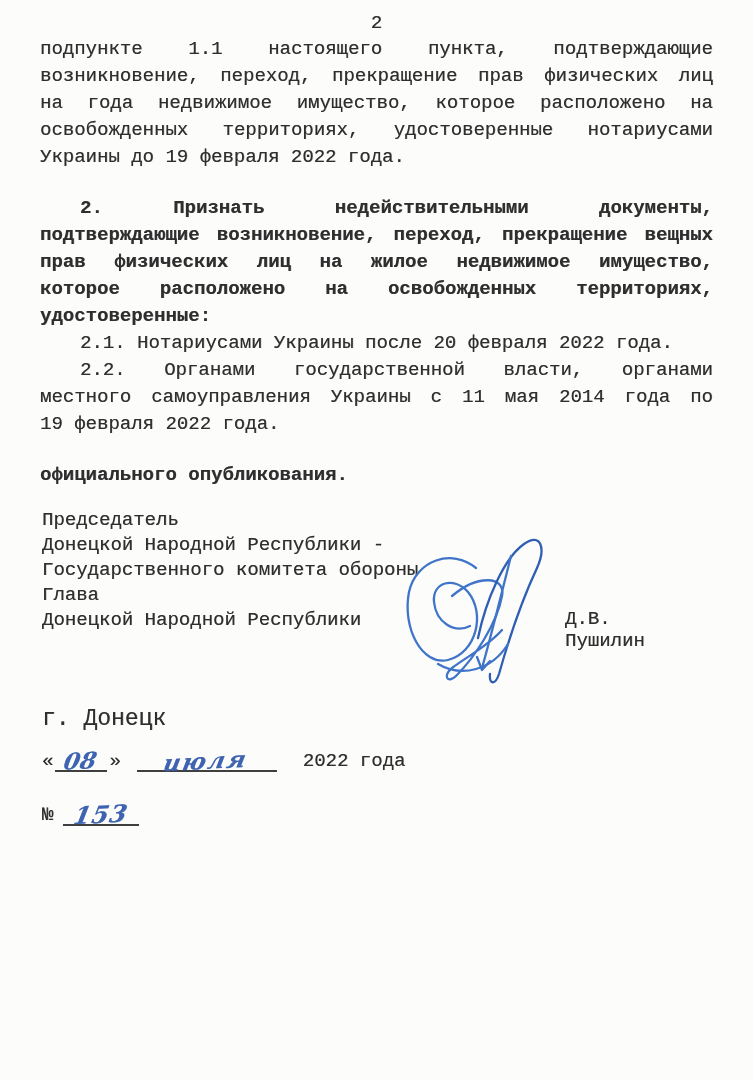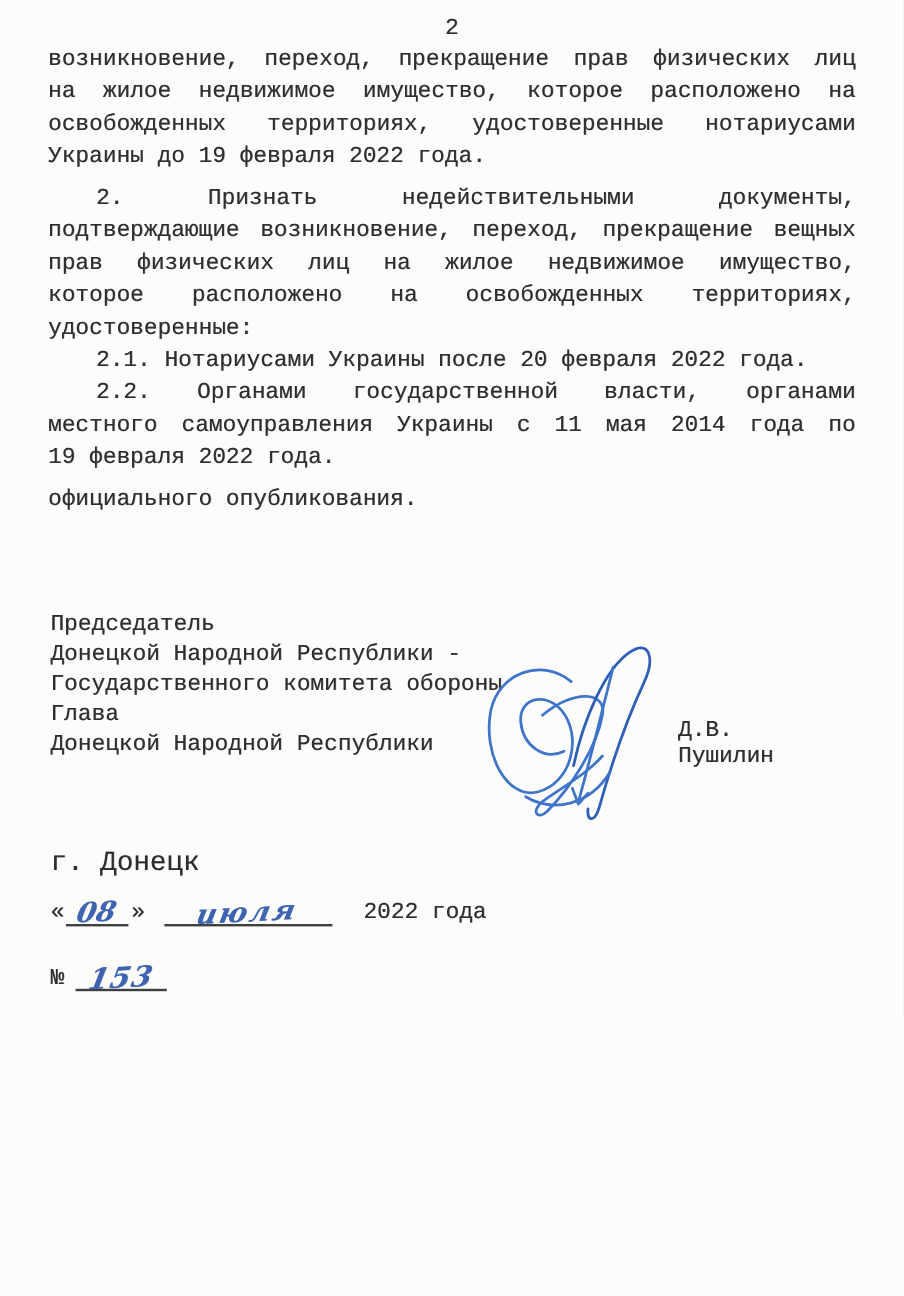--- a/index.html
+++ b/index.html
@@ -15,29 +15,29 @@
   }
   .pagenum {
     position:absolute; top:12px; left:0; width:100%;
     text-align:center; font-size:19px;
   }
   .doc {
     position:absolute; top:36px; left:40px; width:673px;
     font-size:19px; line-height:27px;
   }
   .para { margin:0; padding:0; }
-  .mt { margin-top:8px; }
+  .mt { margin-top:24px;font-weight:bold; }
   .ln  { display:block; white-space:normal; }
   .just { text-align:justify; text-align-last:justify; }
   .ind  { text-indent:40px; }
 
   .sig-block { position:absolute; top:508px; left:0; width:605px; height:210px; }
   .sig-lines { margin-left:42px; font-size:19px; line-height:25px; }
   .sln { display:block; }
-  .signer { position:absolute; left:565px; top:89px; font-size:19px; }
+  .signer { position:absolute; left:565px; top:100px; font-size:19px; }
   .sig-svg { position:absolute; left:394px; top:26px; pointer-events:none; }
 
   .city { position:absolute; top:706px; left:42px; font-size:23px; }
 
   .date-line { position:absolute; top:746px; left:42px; font-size:19px; }
   .num-line  { position:absolute; top:800px; left:42px; font-size:19px; }
 
   .blank {
     display:inline-block;
     border-bottom:2px solid #3f3f3f;
@@ -65,22 +65,23 @@
 </style>
 </head>
 <body>
 
 <div class="page">
 
   <div class="pagenum">2</div>
 
   <div class="doc">
     <p class="para">
+      <span class="ln just">подпункте 1.1 настоящего пункта, подтверждающие</span>
       <span class="ln just">возникновение, переход, прекращение прав физических лиц</span>
-      <span class="ln just">на жилое недвижимое имущество, которое расположено на</span>
+      <span class="ln just">на года недвижимое имущество, которое расположено на</span>
       <span class="ln just">освобожденных территориях, удостоверенные нотариусами</span>
       <span class="ln">Украины до 19 февраля 2022 года.</span>
     </p>
     <p class="para mt">
       <span class="ln just ind">2. Признать недействительными документы,</span>
       <span class="ln just">подтверждающие возникновение, переход, прекращение вещных</span>
       <span class="ln just">прав физических лиц на жилое недвижимое имущество,</span>
       <span class="ln just">которое расположено на освобожденных территориях,</span>
       <span class="ln">удостоверенные:</span>
     </p>

